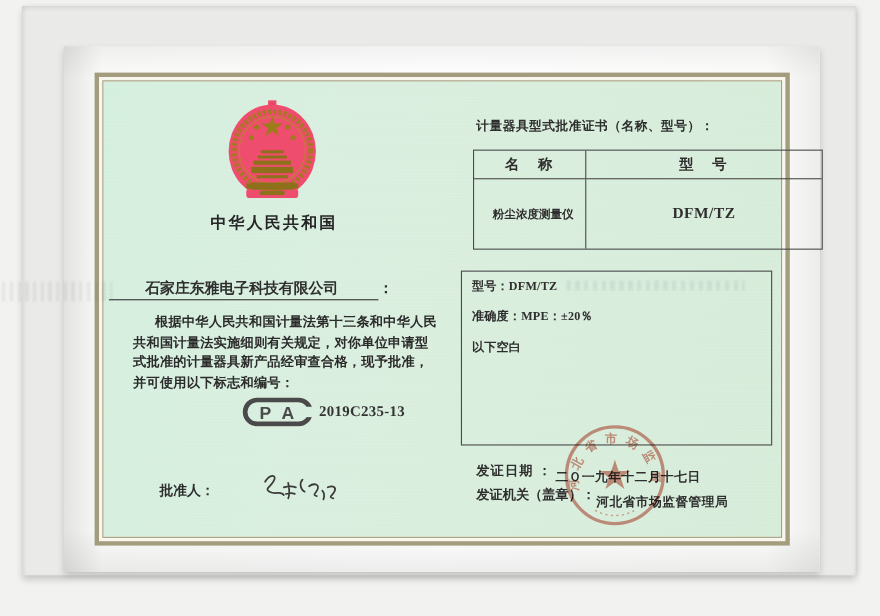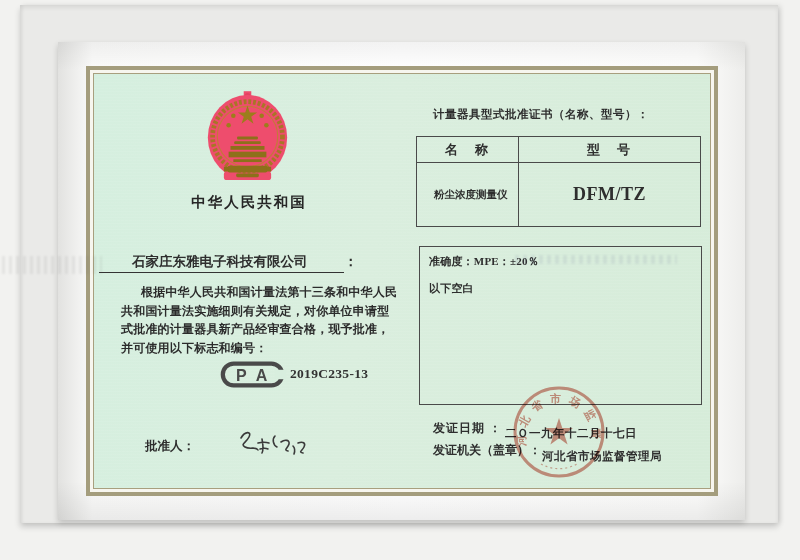--- a/index.html
+++ b/index.html
@@ -43,29 +43,29 @@
   .body-par .line{white-space:nowrap;letter-spacing:.2px;}
   .body-par .line:first-child{text-indent:20px;}
   .cpa-row{position:absolute;left:126px;top:286px;height:28px;display:flex;align-items:center;}
   .cpa-number{font-size:13.5px;font-weight:600;margin-left:4px;letter-spacing:.3px;color:#333;}
   .approver-label{position:absolute;left:51px;top:364px;font-size:12.5px;font-weight:bold;}
   .signature-svg{position:absolute;left:141px;top:352px;}
 
   
   .section-title{position:absolute;left:339px;top:33px;font-size:11.5px;font-weight:bold;
     letter-spacing:.5px;}
-  .product-table{position:absolute;left:322px;top:62px;width:285px;height:91px;
+  .product-table{position:absolute;left:336px;top:62px;width:318px;height:91px;
     border:1px solid #4a4a4a;display:grid;grid-template-columns:102px 1fr;
     grid-template-rows:26px 1fr;}
   .product-table .th{border-bottom:1px solid #4a4a4a;display:flex;align-items:center;
     justify-content:center;font-size:13px;font-weight:bold;letter-spacing:2px;}
   .product-table .th.col1, .product-table .td.col1{border-right:1px solid #4a4a4a;}
   .product-table .td{display:flex;align-items:center;font-size:10.5px;font-weight:600;}
   .product-table .td.col1{padding-left:17px;}
-  .product-table .td.col2{justify-content:center;font-size:18px;font-weight:bold;
+  .product-table .td.col2{justify-content:center;font-size:14px;font-weight:bold;
     letter-spacing:.5px;}
   .details-box{position:absolute;left:325px;top:172px;width:283px;height:159px;
     border:1px solid #4a4a4a;padding:7px 8px 0 9px;}
   .details-box .dline{font-size:11px;font-weight:600;line-height:15px;margin-bottom:12.4px;
     white-space:nowrap;letter-spacing:.2px;}
   .issue-label{position:absolute;left:339px;top:346px;font-size:12px;font-weight:bold;letter-spacing:1px;}
   .issue-value{position:absolute;left:411px;top:352px;font-size:11.5px;font-weight:bold;letter-spacing:.5px;}
   .issuer-label{position:absolute;left:339px;top:368px;font-size:12px;font-weight:bold;}
   .issuer-value{position:absolute;left:448px;top:375px;font-size:11.5px;font-weight:bold;letter-spacing:.5px;}
   .seal-svg{position:absolute;left:415px;top:308px;mix-blend-mode:multiply;opacity:.9;}
@@ -156,20 +156,21 @@
         <div class="section-title">计量器具型式批准证书（名称、型号）：</div>
 
         <div class="product-table">
           <div class="th col1">名　称</div>
           <div class="th col2">型　号</div>
           <div class="td col1">粉尘浓度测量仪</div>
           <div class="td col2">DFM/TZ</div>
         </div>
 
         <div class="details-box">
+          <div class="dline">型号：DFM/TZ</div>
           <div class="dline">准确度：MPE：±20％</div>
           <div class="dline">以下空白</div>
           <div class="bleed-box"></div>
         </div>
 
         <div class="issue-label">发证日期 ：</div>
         <div class="issue-value">二Ｏ一九年十二月十七日</div>
         <div class="issuer-label">发证机关（盖章）：</div>
         <div class="issuer-value">河北省市场监督管理局</div>
 

